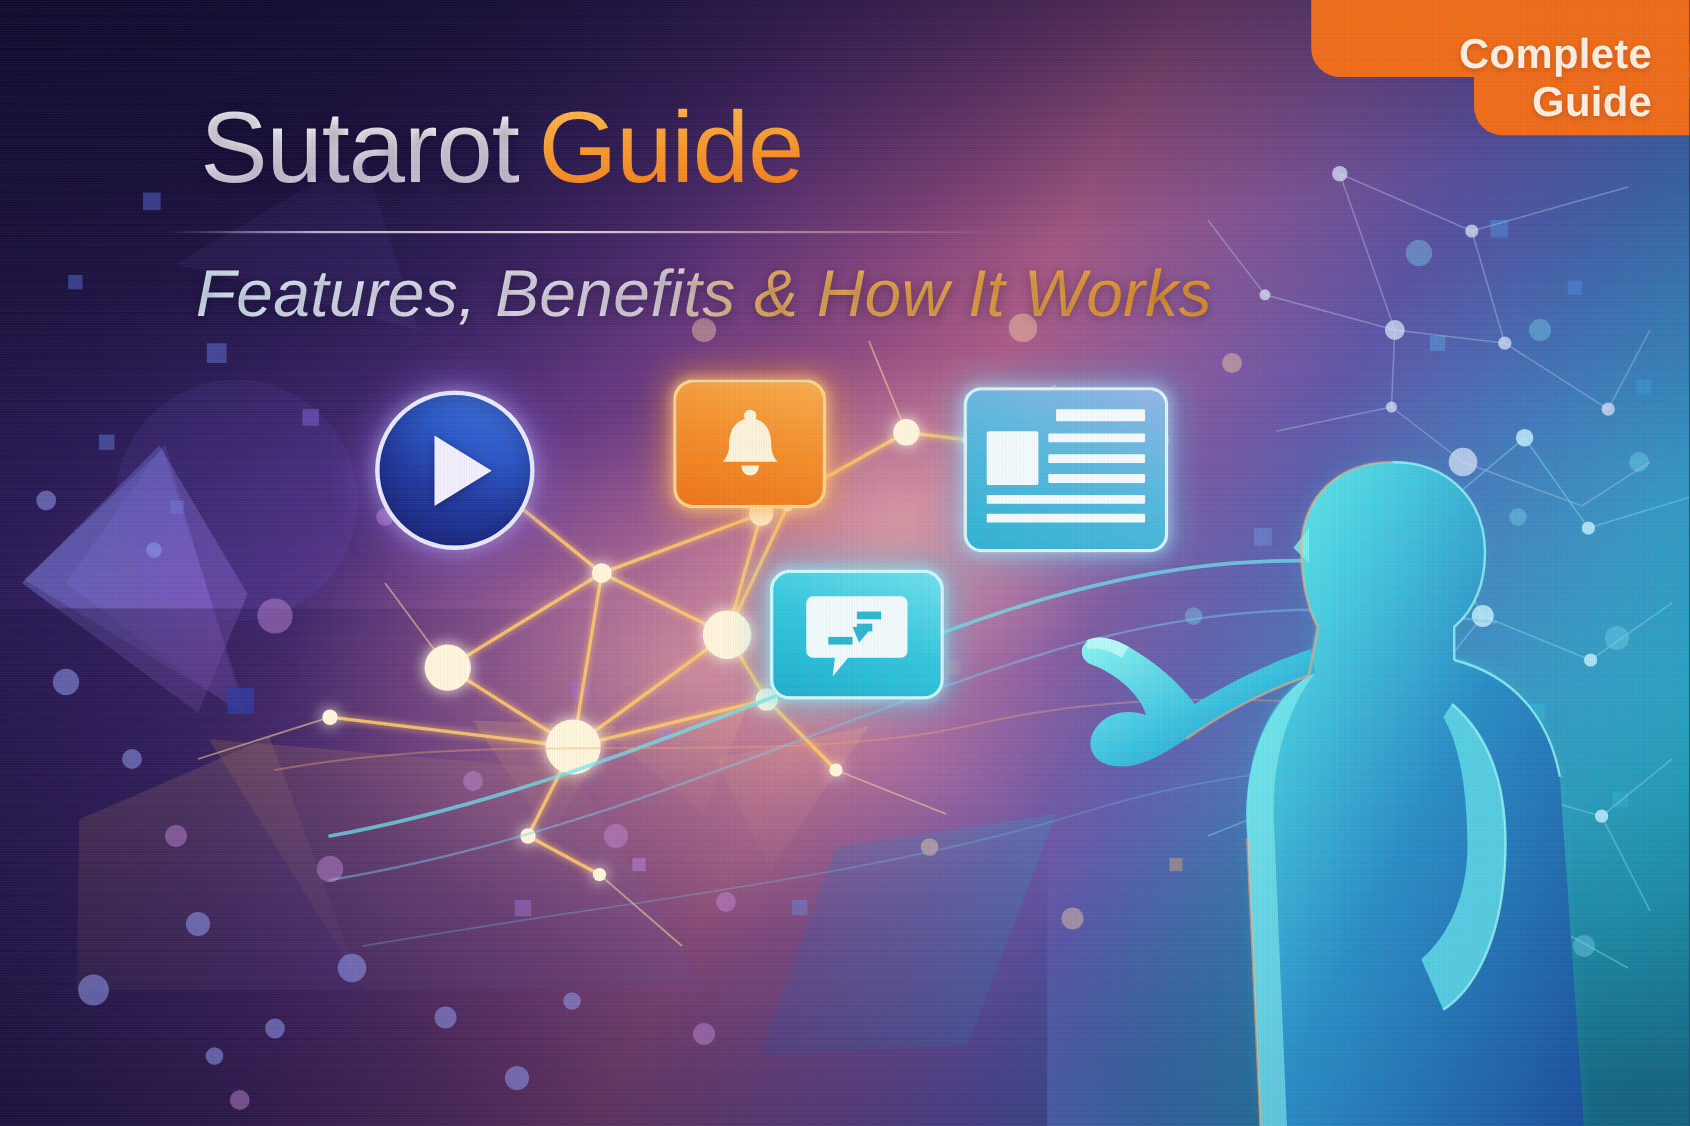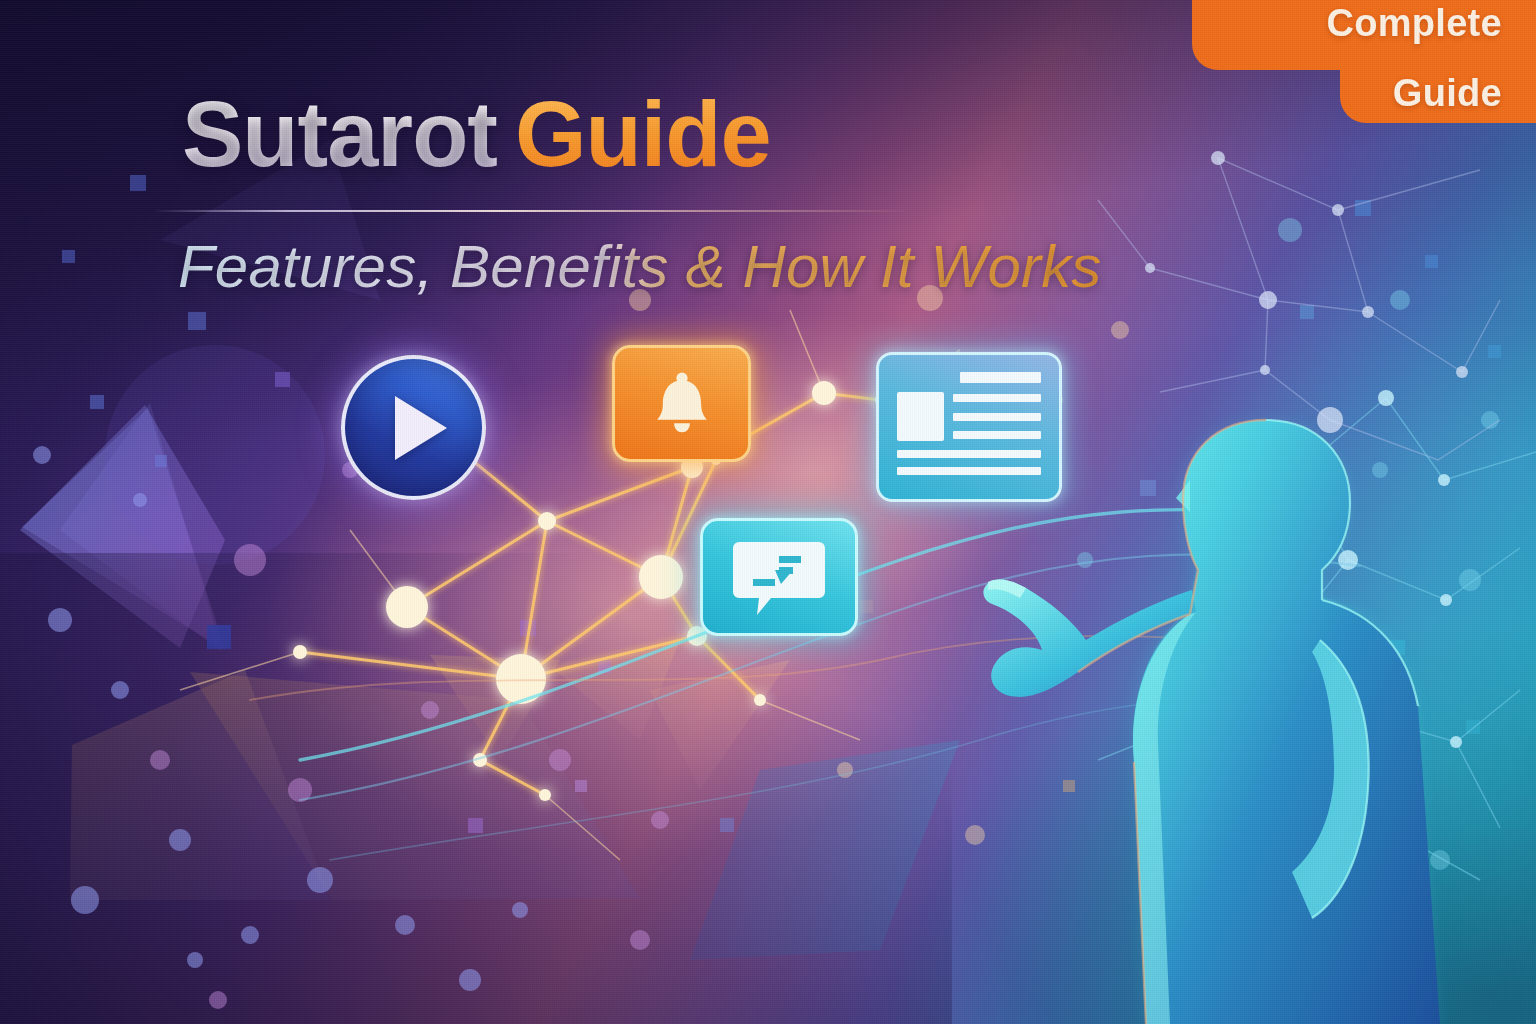--- a/index.html
+++ b/index.html
@@ -59,21 +59,21 @@
       repeating-linear-gradient(0deg, rgba(255,255,255,.35) 0 1px, rgba(0,0,0,0) 1px 2px),
       repeating-linear-gradient(90deg, rgba(0,0,0,.35) 0 1px, rgba(0,0,0,0) 1px 2px);
     pointer-events:none;
   }
   svg.layer{position:absolute;inset:0;width:1536px;height:1024px;}
 
   
   .header{position:absolute;left:0;top:0;width:100%;padding:0;}
   .title{
     position:absolute;left:182px;top:88px;
-    font-size:92px;font-weight:bold;letter-spacing:-1px;line-height:1;
+    font-size:92px;font-weight:normal;letter-spacing:-1px;line-height:1;
     white-space:nowrap;
   }
   .t-a{
     background:linear-gradient(177deg,#ffffff 0%,#fbf7fd 45%,#ded3ee 100%);
     -webkit-background-clip:text;background-clip:text;color:transparent;
     text-shadow:0 3px 14px rgba(10,5,30,.45);
   }
   .t-b{
     background:linear-gradient(177deg,#ffc15c 0%,#f79a2e 48%,#ef7518 100%);
     -webkit-background-clip:text;background-clip:text;color:transparent;
@@ -106,21 +106,21 @@
     background:#ef6c1a;border-bottom-left-radius:26px;
   }
   .badge .shape-fill{
     position:absolute;right:0;top:40px;width:196px;height:50px;background:#ef6c1a;
   }
   .badge-line{
     position:absolute;right:34px;color:#fbf0e2;font-weight:bold;font-size:38px;
     letter-spacing:.3px;line-height:1;text-align:right;white-space:nowrap;
     text-shadow:0 2px 5px rgba(120,40,0,.30);
   }
-  .badge-line.l1{top:4px;margin-left:23px;}
+  .badge-line.l1{top:31px;margin-left:23px;}
   .badge-line.l2{top:74px;}
 
   
   .card{position:absolute;}
 
   .play-btn{
     left:341px;top:355px;width:145px;height:145px;border-radius:50%;
     background:linear-gradient(205deg,#4b80e8 0%,#2f5fd0 30%,#22399f 62%,#1d2a80 100%);
     border:4px solid rgba(248,246,255,.92);
     box-shadow:0 0 34px 10px rgba(150,120,255,.38),0 0 14px 2px rgba(255,255,255,.30), inset 0 0 30px rgba(10,10,70,.45);

